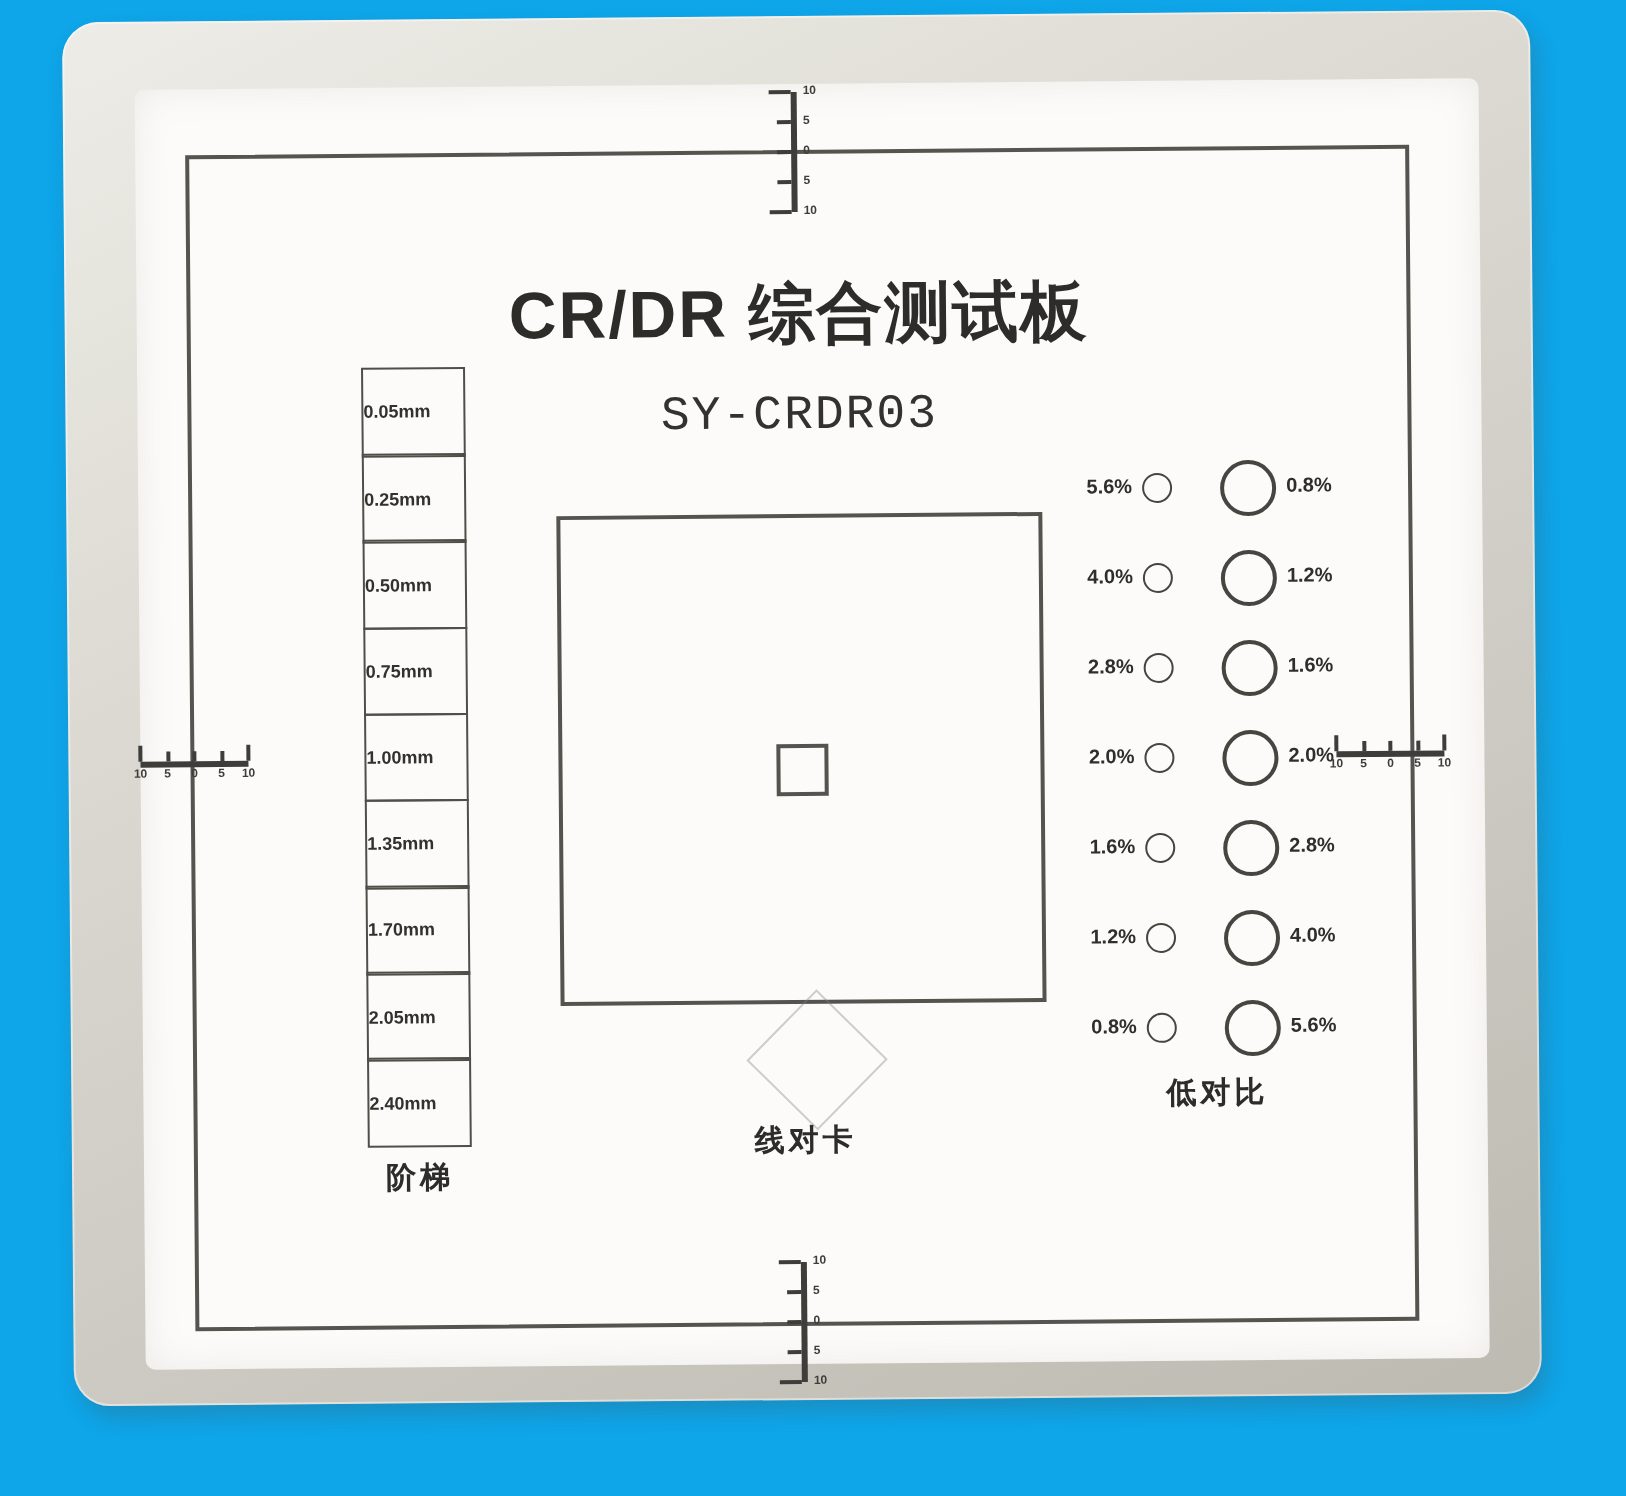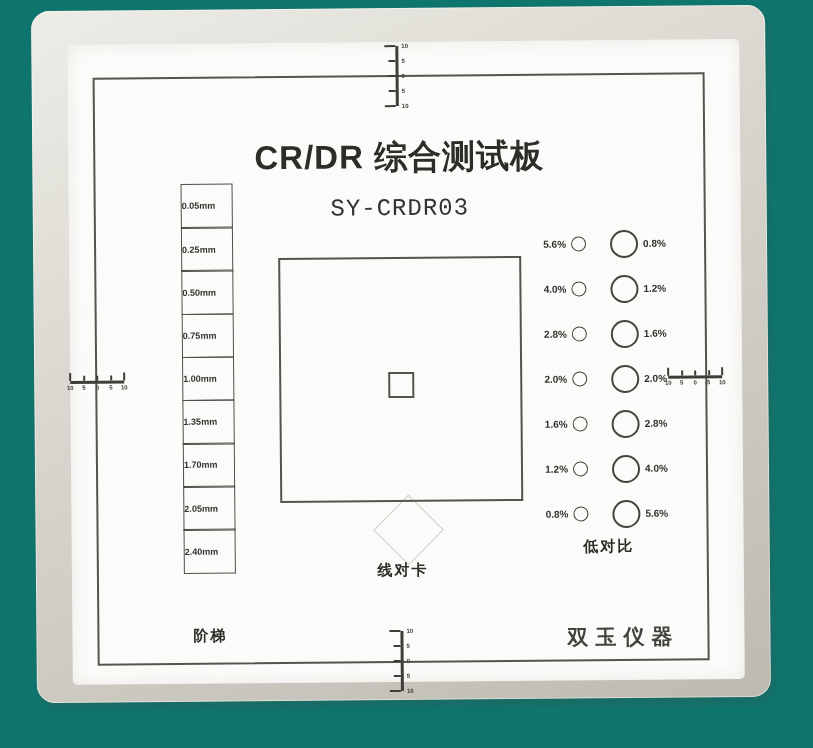--- a/index.html
+++ b/index.html
@@ -2,21 +2,21 @@
 <html style="--frame: #d6d4cc; --frame-hi: #edece6; --frame-lo: #bcbab1; --panel: #fcfbf9; --ink: #2e2c29; --line: #55544e; --mark: #3e3d39;"><head>
 <meta charset="utf-8">
 <style>
   :root{
     --frame:#d6d4cc; --frame-hi:#edece6; --frame-lo:#bcbab1;
     --panel:#fcfbf9; --ink:#2e2c29; --line:#55544e; --mark:#3e3d39;
   }
   *{margin:0;padding:0;box-sizing:border-box;}
   html,body{width:813px;height:748px;}
   body{background:#ffffff;font-family:"Liberation Sans",sans-serif;overflow:hidden;}
-  .photo{position:relative;width:813px;height:748px;background:#0f766e;}
+  .photo{position:relative;width:813px;height:748px;background:#0ea5e9;}
 
   
   .board{
     position:absolute;left:34px;top:8px;width:734px;height:692px;
     border-radius:18px;
     background:linear-gradient(155deg,var(--frame-hi) 0%,var(--frame) 45%,var(--frame-lo) 100%);
     box-shadow:inset 0 0 0 1px rgba(255,255,255,.45), 3px 6px 10px rgba(70,70,62,.22);
     transform:rotate(-0.5deg);
   }
   .panel{
@@ -40,21 +40,21 @@
 
   
   .step-wedge{position:absolute;left:85px;top:105px;width:52px;height:390px;display:flex;flex-direction:column;}
   .step-cell{
     flex:1;border:1.5px solid #4f4e49;margin-top:-1.5px;
     display:flex;align-items:center;
   }
   .step-cell:first-child{margin-top:0;}
   .step-cell span{font-size:9px;font-weight:bold;color:#33312e;letter-spacing:0px;}
   .step-label{position:absolute;left:76px;top:501px;width:70px;text-align:center;
-    font-size:15px;font-weight:bold;color:var(--ink);letter-spacing:2px;margin-top:47px;}
+    font-size:15px;font-weight:bold;color:var(--ink);letter-spacing:2px;}
 
   
   .center-square{
     position:absolute;left:182px;top:180px;width:243px;height:245px;
     border:2px solid #54534d;display:flex;align-items:center;justify-content:center;
   }
   .small-square{width:26px;height:26px;border:2.5px solid #54534d;margin-top:10px;}
   .diamond{
     position:absolute;left:285px;top:428px;width:50px;height:50px;
     border:1.2px solid rgba(130,128,122,.38);transform:rotate(45deg);
@@ -179,21 +179,20 @@
             </div>
             <div class="lc-row">
               <span class="lc-left">0.8%</span>
               <span class="lc-small"></span>
               <span class="lc-big"></span>
               <span class="lc-right">5.6%</span>
             </div>
           </div>
         <div class="lc-label">低对比</div>
 
-        <div class="brand">双玉仪器</div>
       </div>
 
       <div class="ruler-v ruler-top" id="rulerTop">
           <div class="bar"></div>
           <div class="tick" style="top: calc(0% - 1px); left: 2px; width: 11px;"></div>
           <div class="num" style="top: 0%;">10</div>
           <div class="tick" style="top: calc(25% - 1px); left: 6px; width: 7px;"></div>
           <div class="num" style="top: 25%;">5</div>
           <div class="tick" style="top: calc(50% - 1px); left: 6px; width: 7px;"></div>
           <div class="num" style="top: 50%;">0</div>

